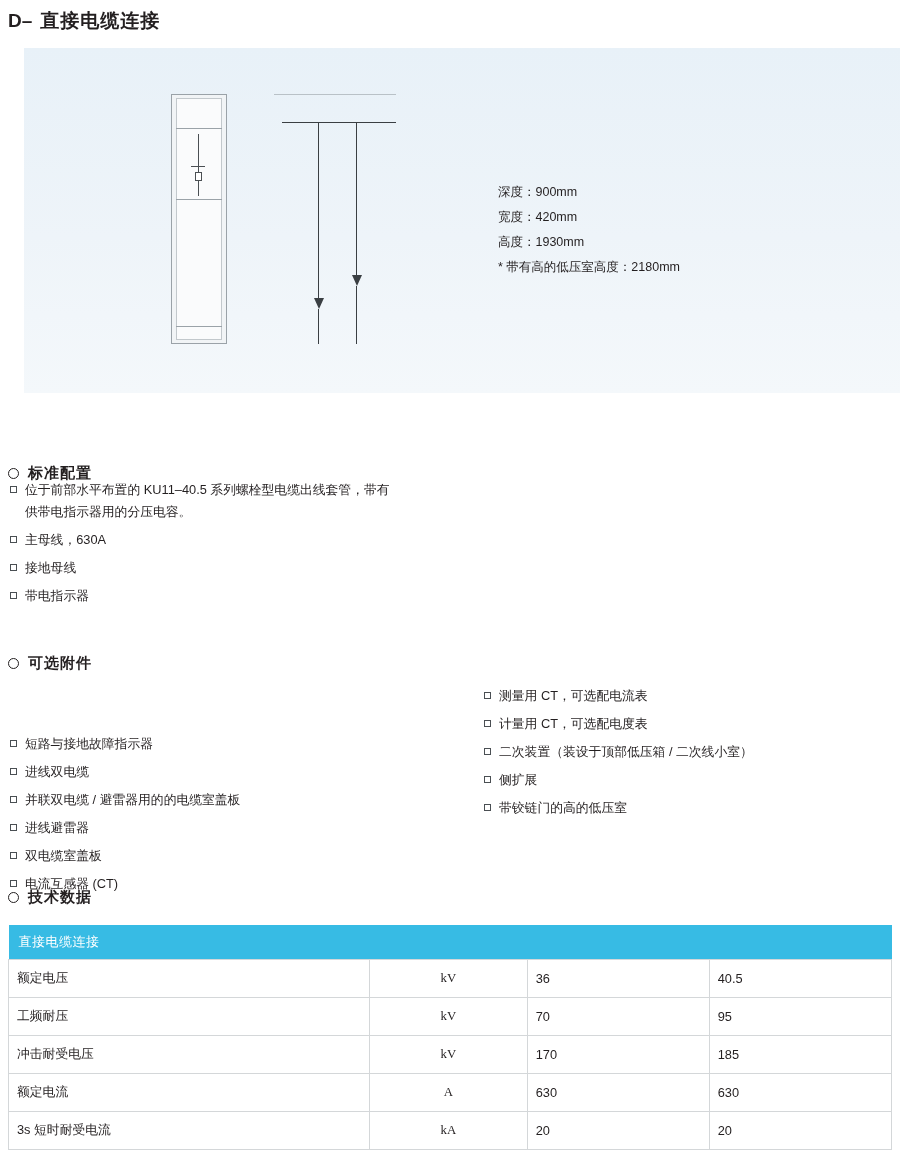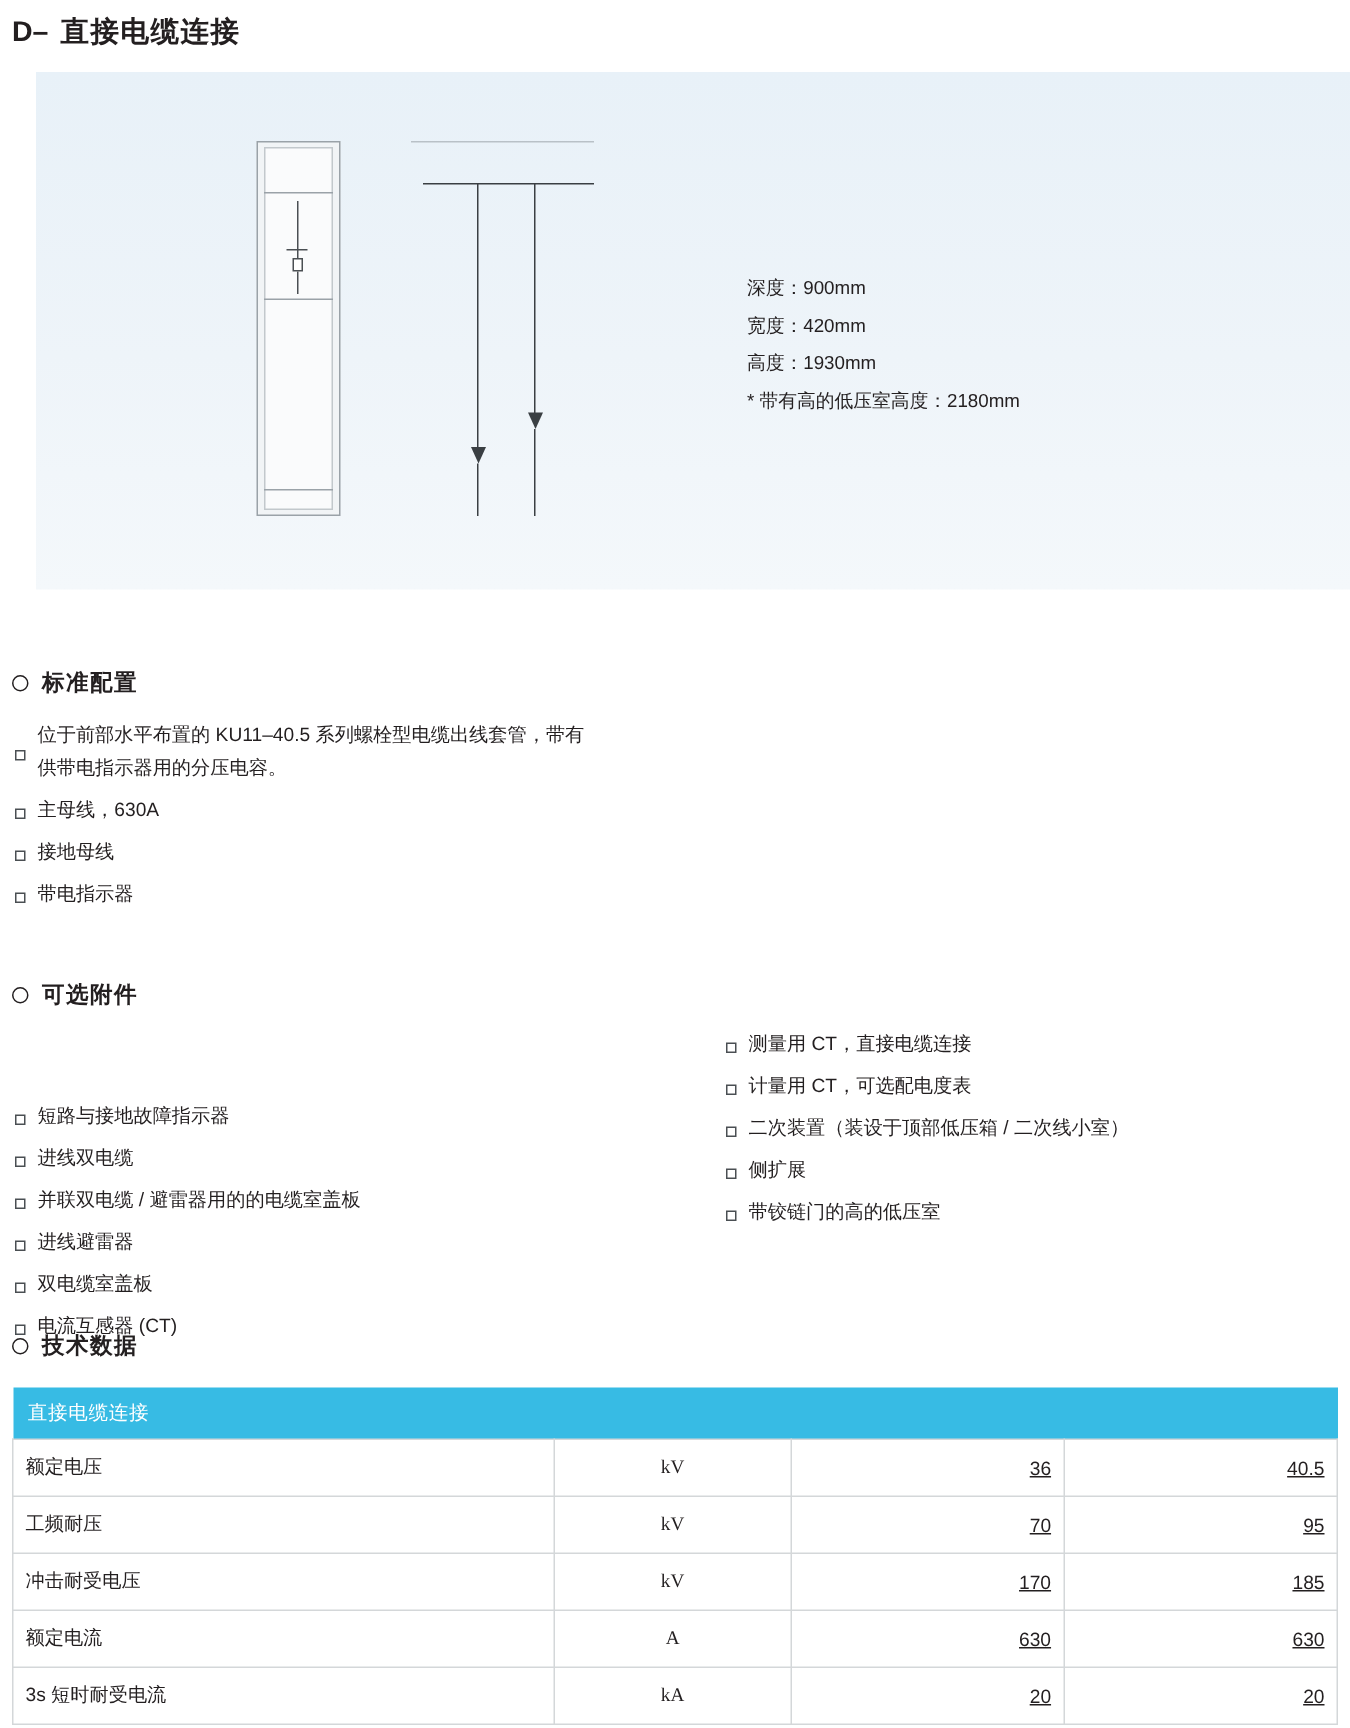--- a/index.html
+++ b/index.html
@@ -185,33 +185,33 @@
   }
   .sec-head .ring {
     display: inline-block;
     width: 11px;
     height: 11px;
     border: 1.3px solid #231f20;
     border-radius: 50%;
     box-sizing: border-box;
   }
 
-  #sec-standard { left: 8px; top: 446px; }
+  #sec-standard { left: 8px; top: 464px; }
   #sec-optional { left: 8px; top: 654px; }
   #sec-tech { left: 8px; top: 888px; }
 
   
   .blist {
     position: absolute;
     font-size: 12.8px;
     color: #231f20;
   }
   .bitem {
     display: flex;
-    align-items: center;
+    align-items: flex-start;
     gap: 8px;
     margin-bottom: 9px;
     line-height: 19px;
   }
   .bmark {
     display: inline-block;
     width: 7px;
     height: 7px;
     border: 1px solid #4a4f53;
     box-sizing: border-box;
@@ -248,21 +248,21 @@
     border: none;
   }
   .tech-table td {
     border: 1px solid #d4d7d9;
     padding: 10px 8px;
     height: 17px;
     color: #231f20;
   }
   .tech-table td.c-name { width: 374px; text-align: left; }
   .tech-table td.c-unit { width: 152px; text-align: center; font-family: Liberation Serif, serif; }
-  .tech-table td.c-val  { width: 178px; text-align: right; text-decoration: underline; }
+  .tech-table td.c-val  { width: 178px; text-align: left; }
 </style>
 </head>
 <body>
 
 <div class="page">
 
   <div class="title-row">
     <span class="title-code">D–</span>
     <span class="title-text">直接电缆连接</span>
   </div>
@@ -354,21 +354,21 @@
     </div>
     <div class="bitem">
       <span class="bmark"></span>
       <span class="btext">电流互感器 (CT)</span>
     </div>
   </div>
 
   <div class="blist" id="list-opt-right">
     <div class="bitem">
       <span class="bmark"></span>
-      <span class="btext">测量用 CT，直接电缆连接</span>
+      <span class="btext">测量用 CT，可选配电流表</span>
     </div>
     <div class="bitem">
       <span class="bmark"></span>
       <span class="btext">计量用 CT，可选配电度表</span>
     </div>
     <div class="bitem">
       <span class="bmark"></span>
       <span class="btext">二次装置（装设于顶部低压箱 / 二次线小室）</span>
     </div>
     <div class="bitem">

